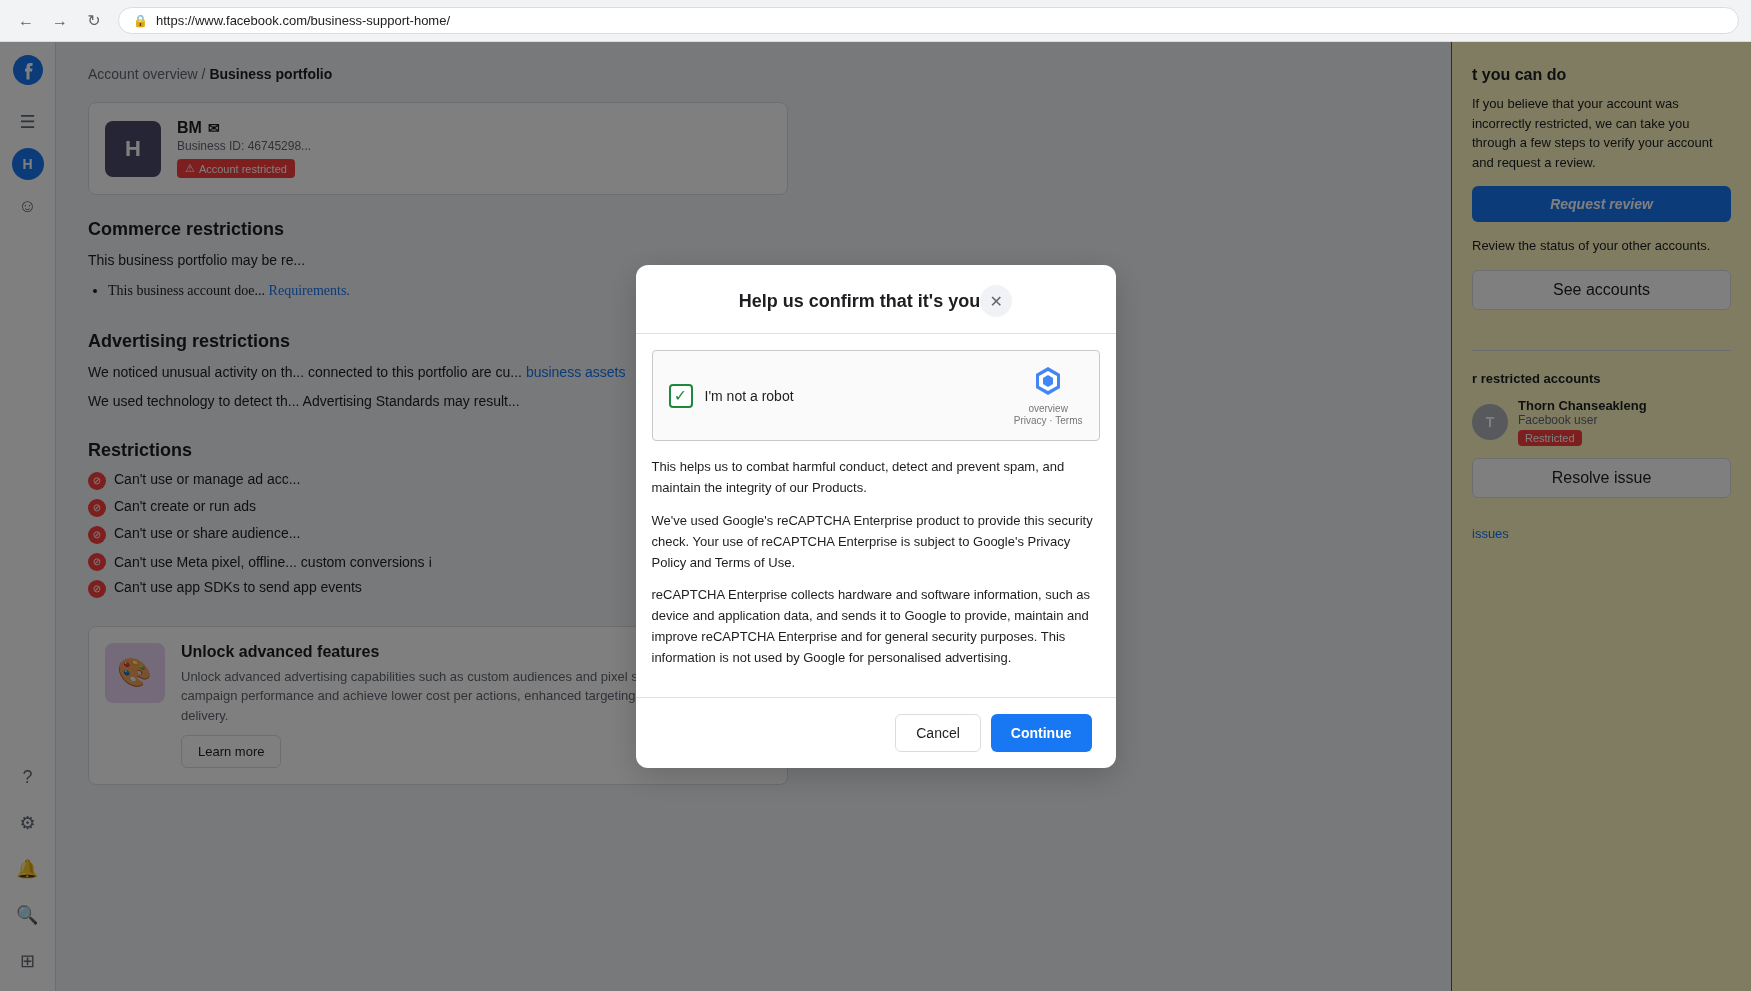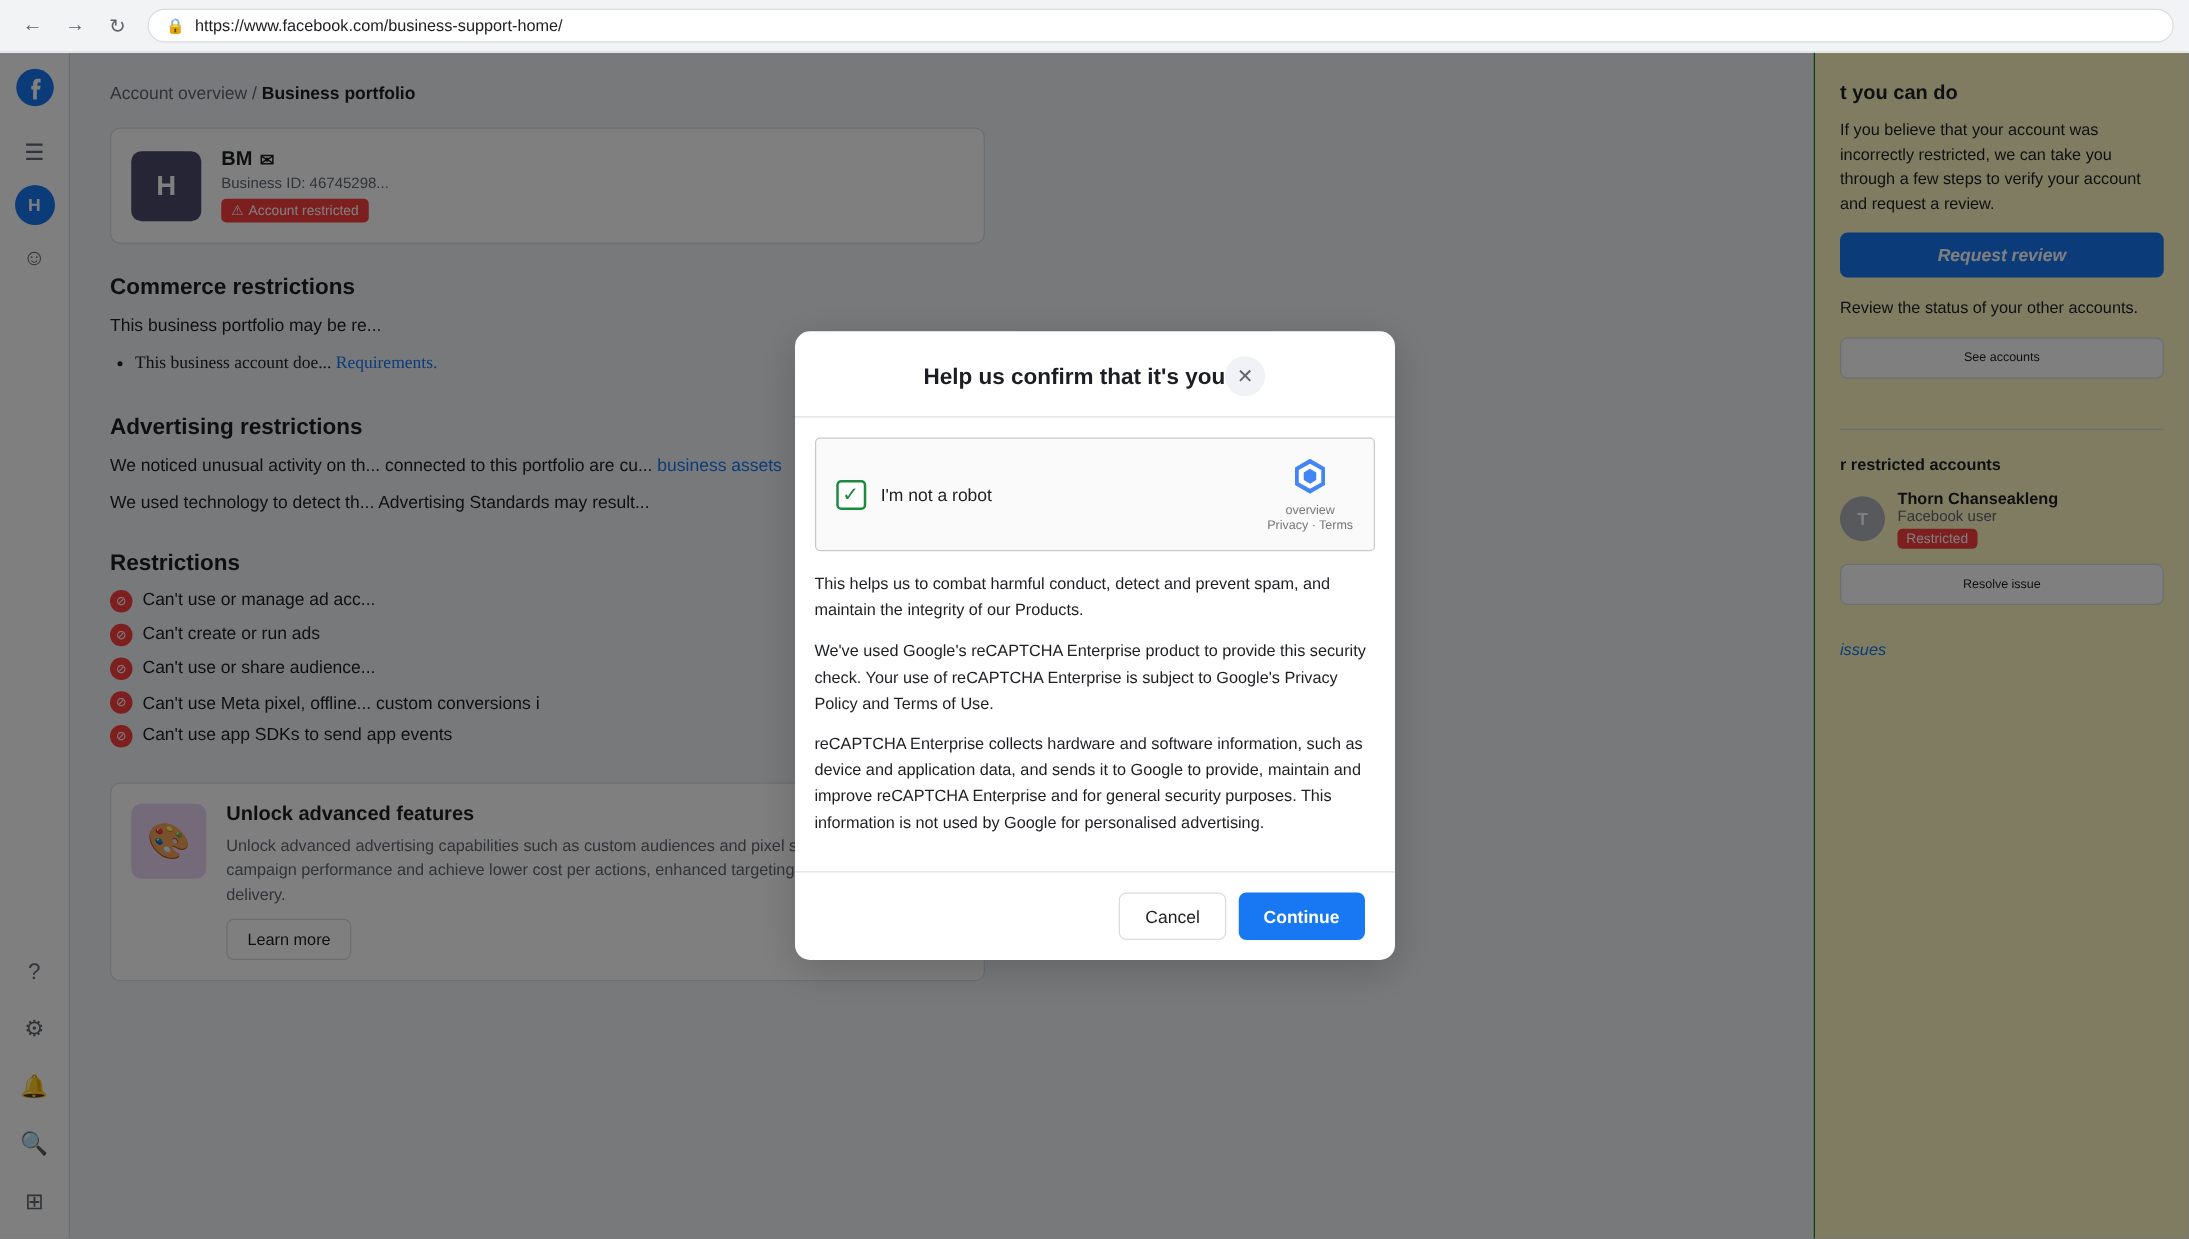--- a/index.html
+++ b/index.html
@@ -113,21 +113,21 @@
     .right-panel-title { font-size: 16px; font-weight: 700; margin-bottom: 10px; }
     .right-panel p { font-size: 13px; color: #1c1e21; line-height: 1.5; margin-bottom: 14px; }
     .btn-primary {
       background: #1877f2; color: white; border: none;
       border-radius: 6px; padding: 10px 16px; cursor: pointer;
       font-size: 14px; font-weight: 600; width: 100%; margin-bottom: 14px; font-style: italic;
     }
     .btn-outline {
       background: #fff; color: #1c1e21; border: 1px solid #dadce0;
       border-radius: 6px; padding: 10px 16px; cursor: pointer;
-      font-size: 10px; font-weight: 500; width: 100%; margin-bottom: 20px;
+      font-size: 16px; font-weight: 500; width: 100%; margin-bottom: 20px;
     }
 
     .divider { border: none; border-top: 1px solid #dadce0; margin: 20px 0; }
 
     .panel-subtitle { font-size: 13px; font-weight: 700; margin-bottom: 12px; color: #1c1e21; }
 
     .user-item { display: flex; align-items: center; gap: 10px; margin-bottom: 12px; }
     .user-avatar {
       width: 36px; height: 36px; border-radius: 50%; background: #b0b3b8;
       display: flex; align-items: center; justify-content: center;
@@ -349,21 +349,21 @@
     <div class="panel-subtitle">r restricted accounts</div>
     <div class="user-item">
       <div class="user-avatar">T</div>
       <div class="user-info">
         <div class="user-name">Thorn Chanseakleng</div>
         <div class="user-role">Facebook user</div>
         <div class="user-badge">Restricted</div>
       </div>
     </div>
     <button class="btn-outline">Resolve issue</button>
-    <a href="#" style="display:block; font-size:13px; color:#1877f2; text-decoration:none; margin-top:8px;font-style:italic;">issues</a>
+    <a href="#" style="display:block; font-size:13px; color:#1877f2; text-decoration:none; margin-top:8px;">issues</a>
   </div>
 
 </div>
 
 <div class="overlay">
   <div class="modal">
     <div class="modal-header">
       <span class="modal-title">Help us confirm that it's you</span>
       <button class="modal-close">✕</button>
     </div>

